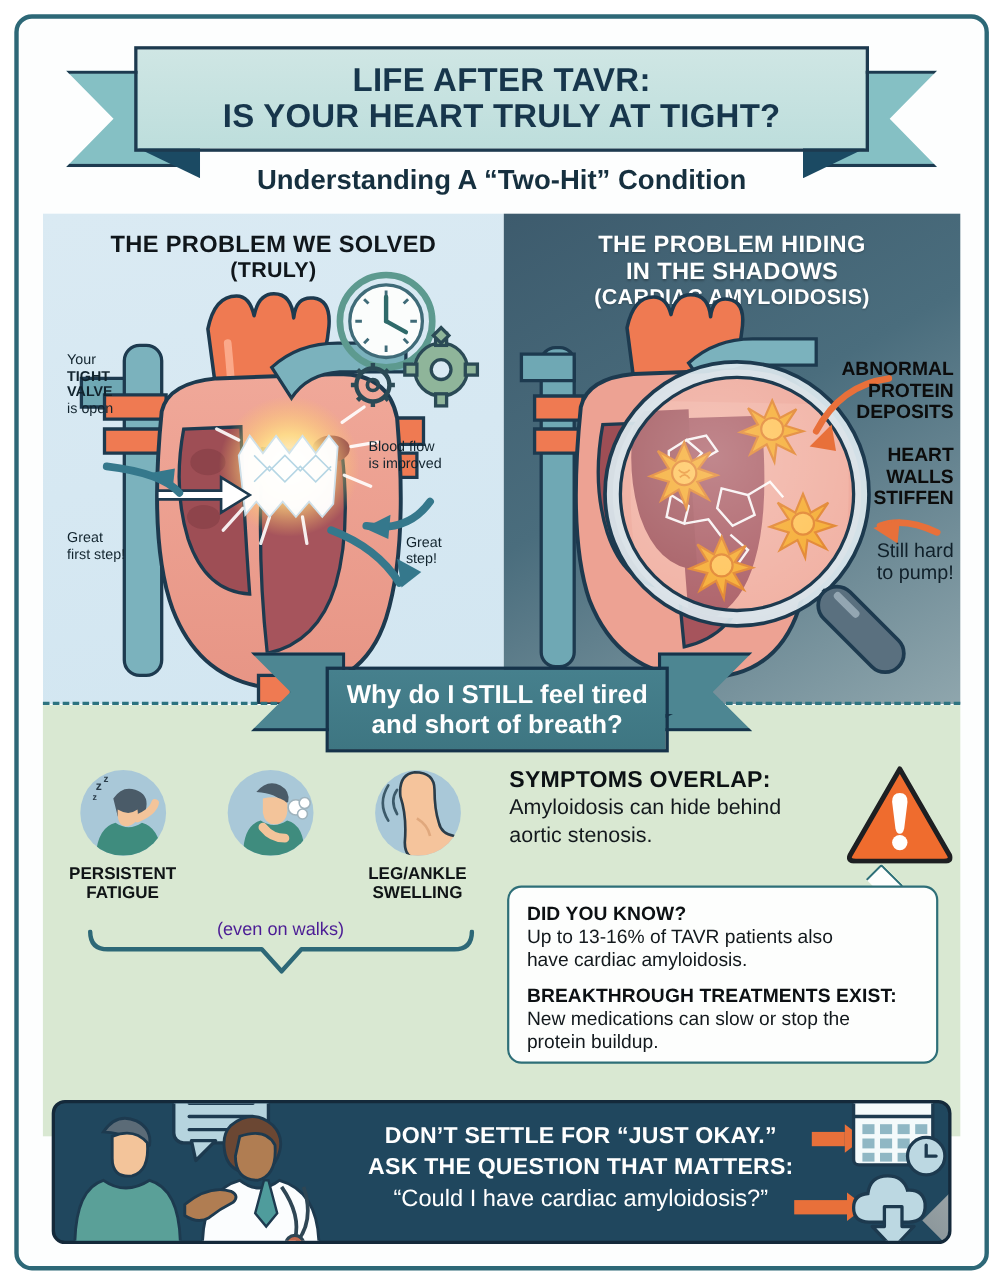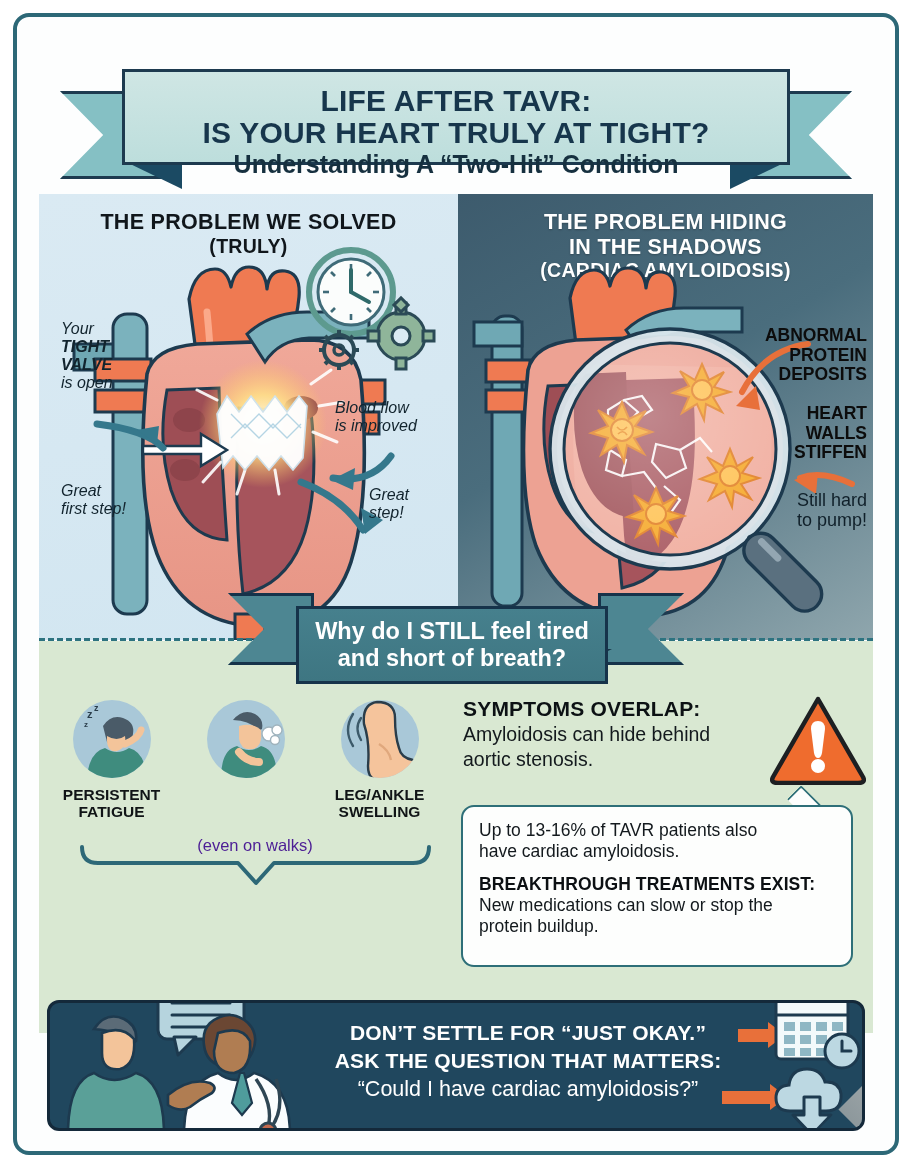--- a/index.html
+++ b/index.html
@@ -2,41 +2,41 @@
 <html><head>
 <meta charset="utf-8">
 <style>
   html,body{margin:0;padding:0;background:#ffffff;}
   body{width:912px;height:1168px;font-family:"Liberation Sans",sans-serif;overflow:hidden;}
 
   .poster{position:relative;width:912px;height:1168px;background:#ffffff;box-sizing:border-box;}
   .frame{position:absolute;left:13px;top:13px;width:886px;height:1142px;border:4px solid #2d6877;border-radius:16px;box-sizing:border-box;background:#fdfefe;}
 
   
-  .ribbon-wrap{position:absolute;left:60px;top:42px;width:792px;height:110px;margin-top:27px;}
+  .ribbon-wrap{position:absolute;left:60px;top:42px;width:792px;height:110px;}
   .ribbon-tail{position:absolute;top:22px;width:120px;height:88px;background:#85c0c4;border:3px solid #1d3a4f;box-sizing:border-box;}
   .ribbon-tail.left{left:0;clip-path:polygon(0 0,100% 0,100% 100%,0 100%,36% 50%);}
   .ribbon-tail.right{right:0;clip-path:polygon(0 0,100% 0,64% 50%,100% 100%,0 100%);}
   .ribbon-fold{position:absolute;top:92px;width:58px;height:28px;background:#1b4a63;}
   .ribbon-fold.l{left:64px;clip-path:polygon(0 0,100% 0,100% 100%);}
   .ribbon-fold.r{right:64px;clip-path:polygon(0 0,100% 0,0 100%);}
   .ribbon-main{position:absolute;left:62px;top:0;right:62px;height:96px;background:linear-gradient(#cfe6e4,#bddedc);border:3px solid #1d3a4f;box-sizing:border-box;display:flex;align-items:center;justify-content:center;}
   .ribbon-main .t{color:#17364c;font-weight:bold;font-size:30px;line-height:1.07;text-align:center;letter-spacing:.2px;}
   .ribbon-main .t .l2{font-size:30px;}
   .subtitle{position:absolute;left:0;right:0;top:150px;text-align:center;font-size:25px;font-weight:bold;color:#16303f;}
 
   
   .panels{position:absolute;left:39px;top:194px;width:834px;height:446px;overflow:hidden;padding-left:32px;}
   .panel-left{position:absolute;left:0;top:0;width:419px;height:446px;background:linear-gradient(170deg,#daeaf3 0%,#d2e6f1 100%);}
   .panel-right{position:absolute;left:419px;top:0;width:415px;height:446px;background:linear-gradient(150deg,#3d5b6d 0%,#4a6d7d 45%,#8fa6ad 100%);}
   .ph{position:absolute;left:0;right:0;top:16px;text-align:center;font-weight:bold;font-size:21.5px;line-height:1.14;color:#10161b;letter-spacing:.3px;}
   .ph .sub{font-size:19.5px;}
   .panel-right .ph{color:#ffffff;text-shadow:0 1px 2px rgba(0,0,0,.25);}
 
-  .lbl{position:absolute;font-size:16px;color:#12242e;line-height:1.12;font-style:italic;}
+  .lbl{position:absolute;font-size:13px;color:#12242e;line-height:1.12;}
   .lbl b{font-weight:bold;}
   .lbl-w{position:absolute;font-size:17.5px;line-height:1.12;color:#0c0c0c;font-weight:bold;text-align:right;}
   .lbl-w.norm{font-weight:normal;font-size:18px;color:#10202a;}
 
   .dash-div{position:absolute;left:39px;top:638px;width:834px;height:0;border-top:3.5px dashed #2d7380;}
 
   
   .green{position:absolute;left:39px;top:641px;width:834px;height:392px;background:#d9e8d2;}
 
   
@@ -432,20 +432,21 @@
 
  <svg class="warn" width="96" height="90">
    <path d="M48 4 L93 82 q3 6 -5 6 H8 q-8 0 -5 -6z" fill="#ef6c2e" stroke="#1d1f22" stroke-width="4.5" stroke-linejoin="round"></path>
    <path d="M48 26 q7 0 7 8 l-3 24 q-1 5 -4 5 q-3 0 -4 -5 l-3 -24 q0 -8 7 -8z" fill="#ffffff"></path>
    <circle cx="48" cy="71" r="7" fill="#ffffff"></circle>
  </svg>
 
  <div class="card-notch"></div>
  <div class="card">
    <div class="blk">
+     <div class="h">DID YOU KNOW?</div>
      <div class="p">Up to 13-16% of TAVR patients also</div>
      <div class="p">have cardiac amyloidosis.</div>
    </div>
    <div class="blk">
      <div class="h">BREAKTHROUGH TREATMENTS EXIST:</div>
      <div class="p">New medications can slow or stop the</div>
      <div class="p">protein buildup.</div>
    </div>
  </div>
 

